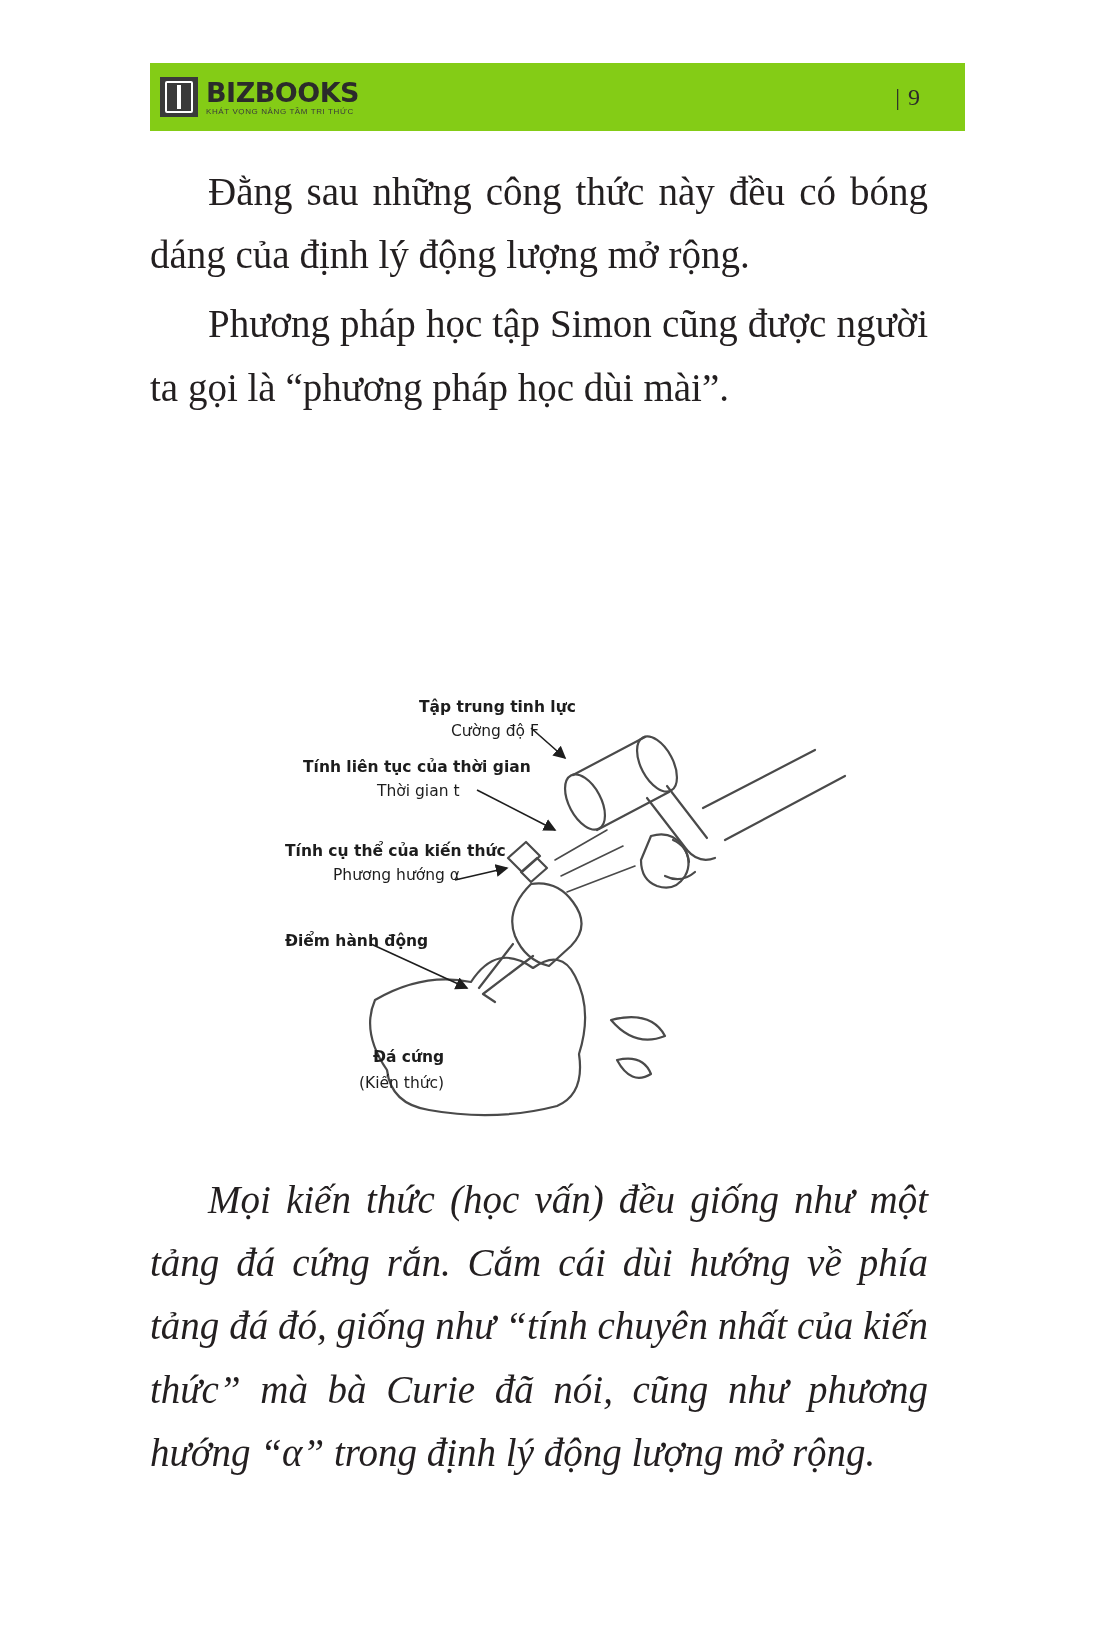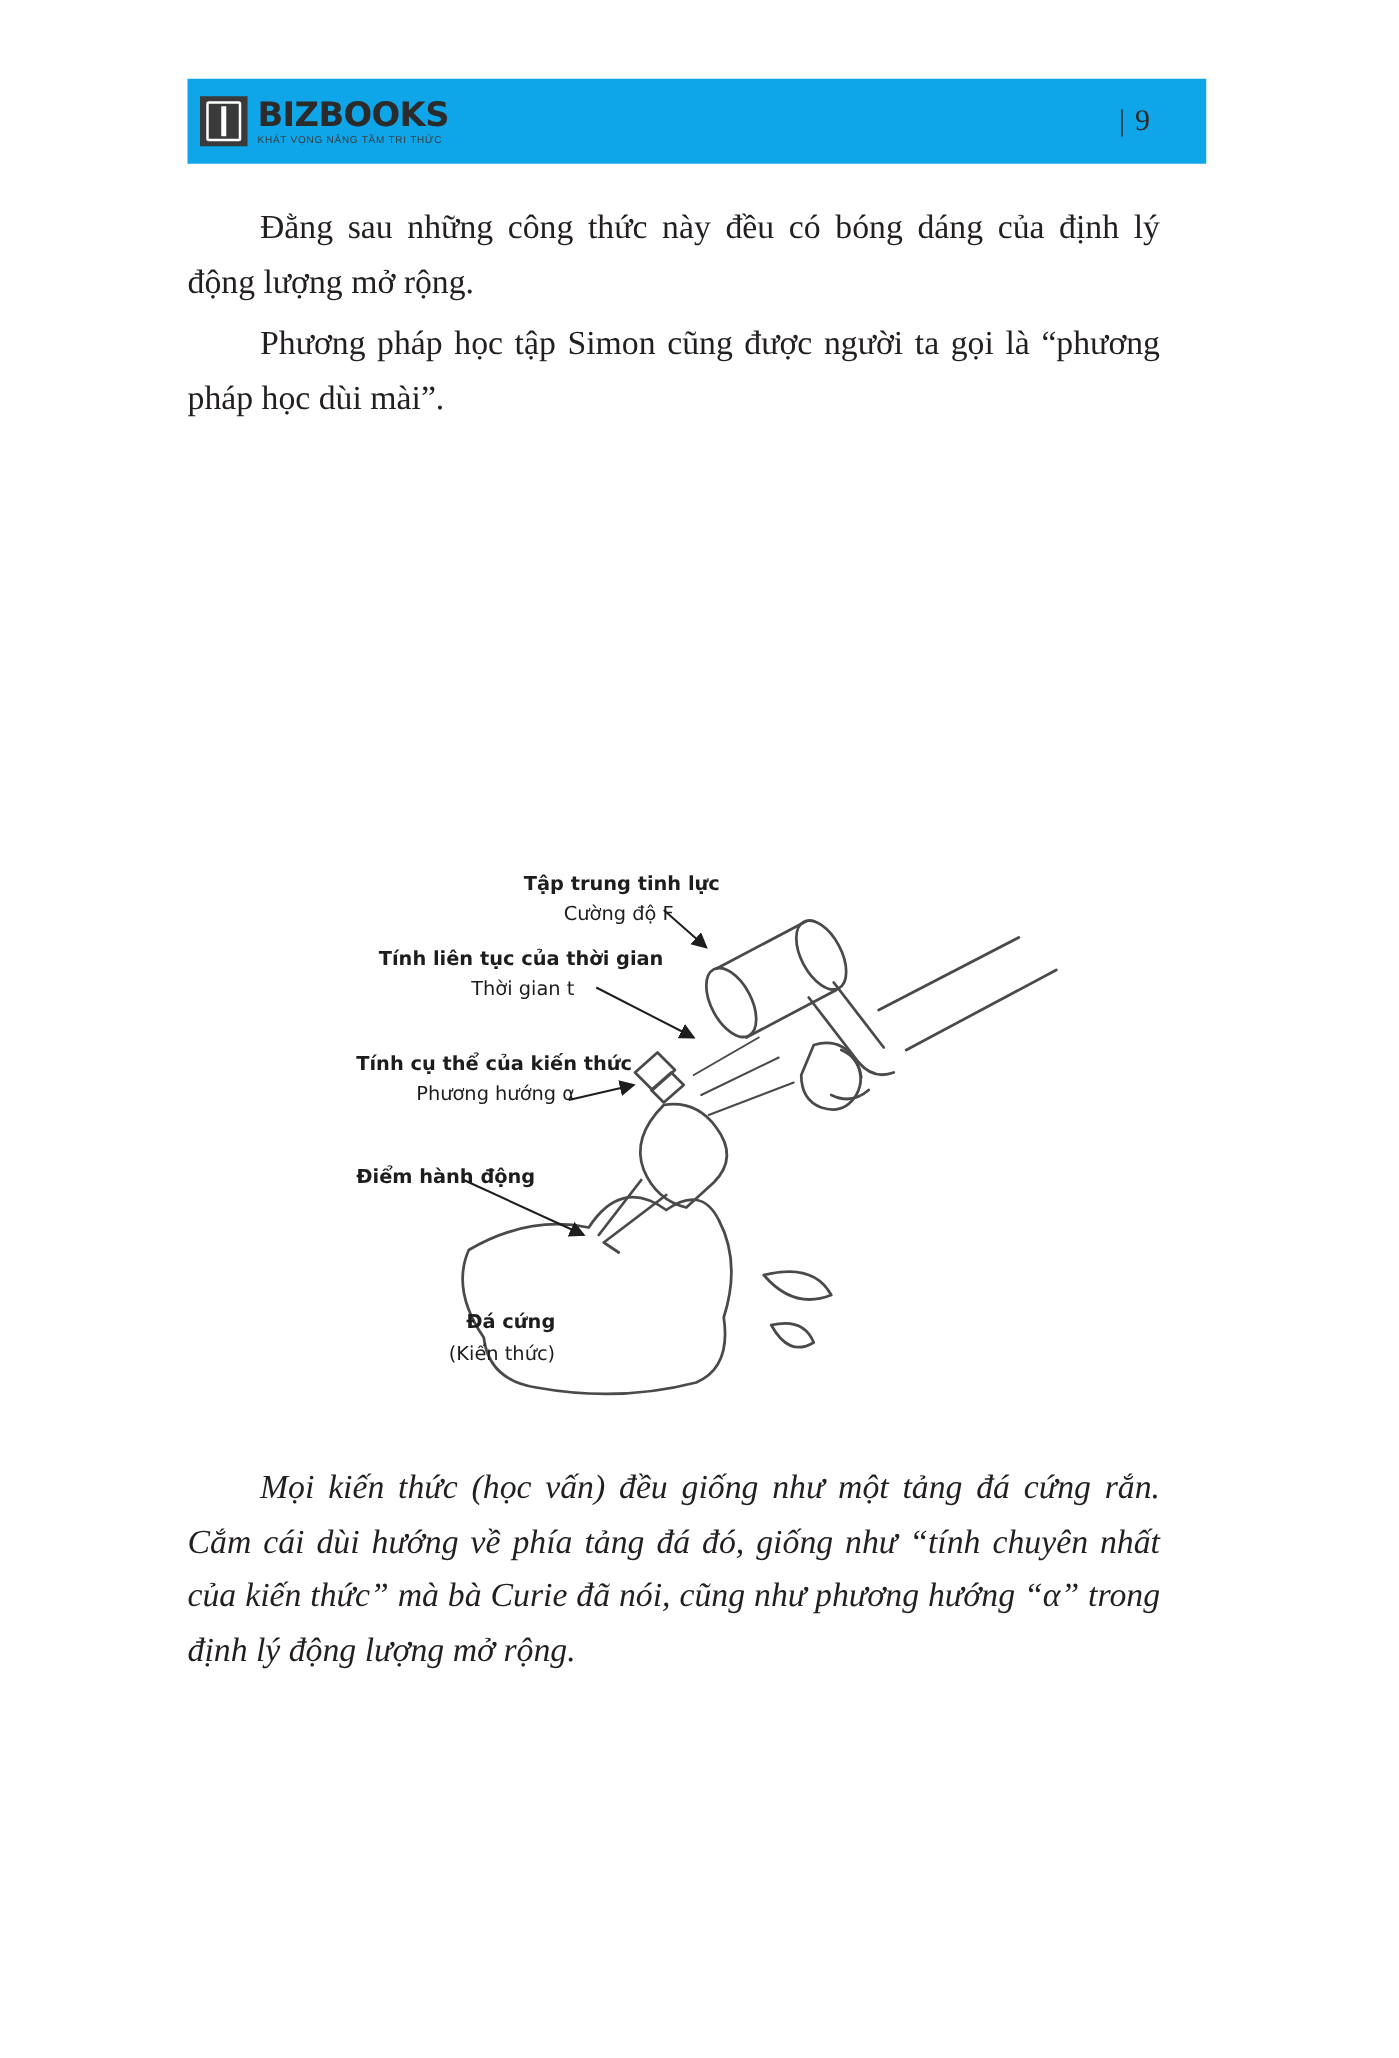--- a/index.html
+++ b/index.html
@@ -16,21 +16,21 @@
     overflow: hidden;
   }
 
   
   .header-band {
     position: absolute;
     left: 150px;
     top: 63px;
     width: 815px;
     height: 68px;
-    background: #0ea5e9;
+    background: #84cc16;
     display: flex;
     align-items: center;
     justify-content: space-between;
   }
   .brand {
     display: flex;
     align-items: center;
     gap: 8px;
     padding-left: 10px;
   }
@@ -91,21 +91,21 @@
 
   
   .content {
     position: absolute;
     left: 150px;
     top: 160px;
     width: 778px;
   }
   p.para {
     margin: 0 0 6px 0;
-    font-size: 27px;
+    font-size: 39px;
     line-height: 1.62;
     text-align: justify;
     text-indent: 58px;
     color: #231f20;
   }
   p.para:last-child { margin-bottom: 0; }
 
   
   .figure {
     position: absolute;

